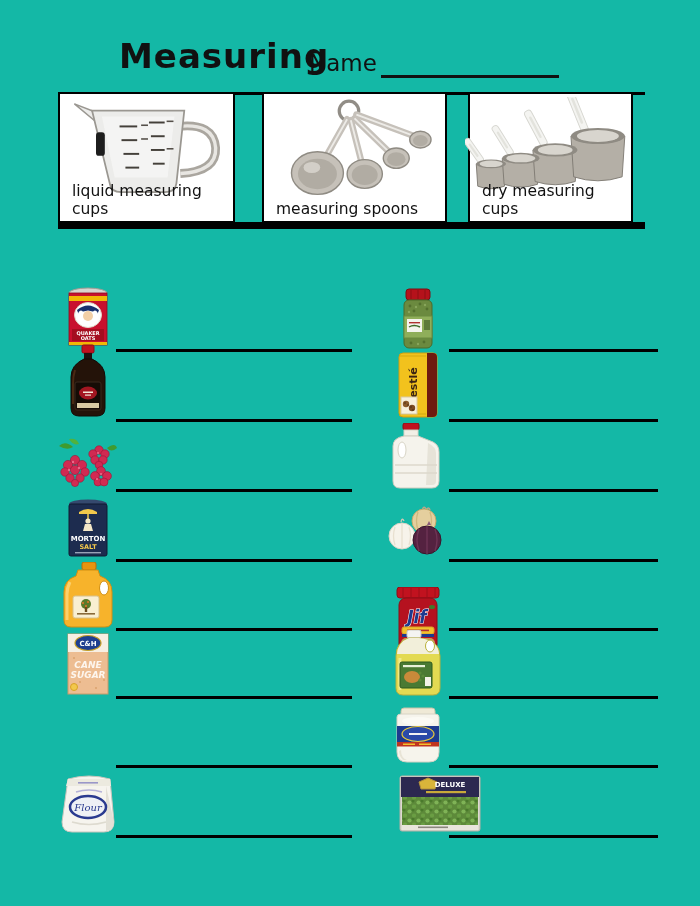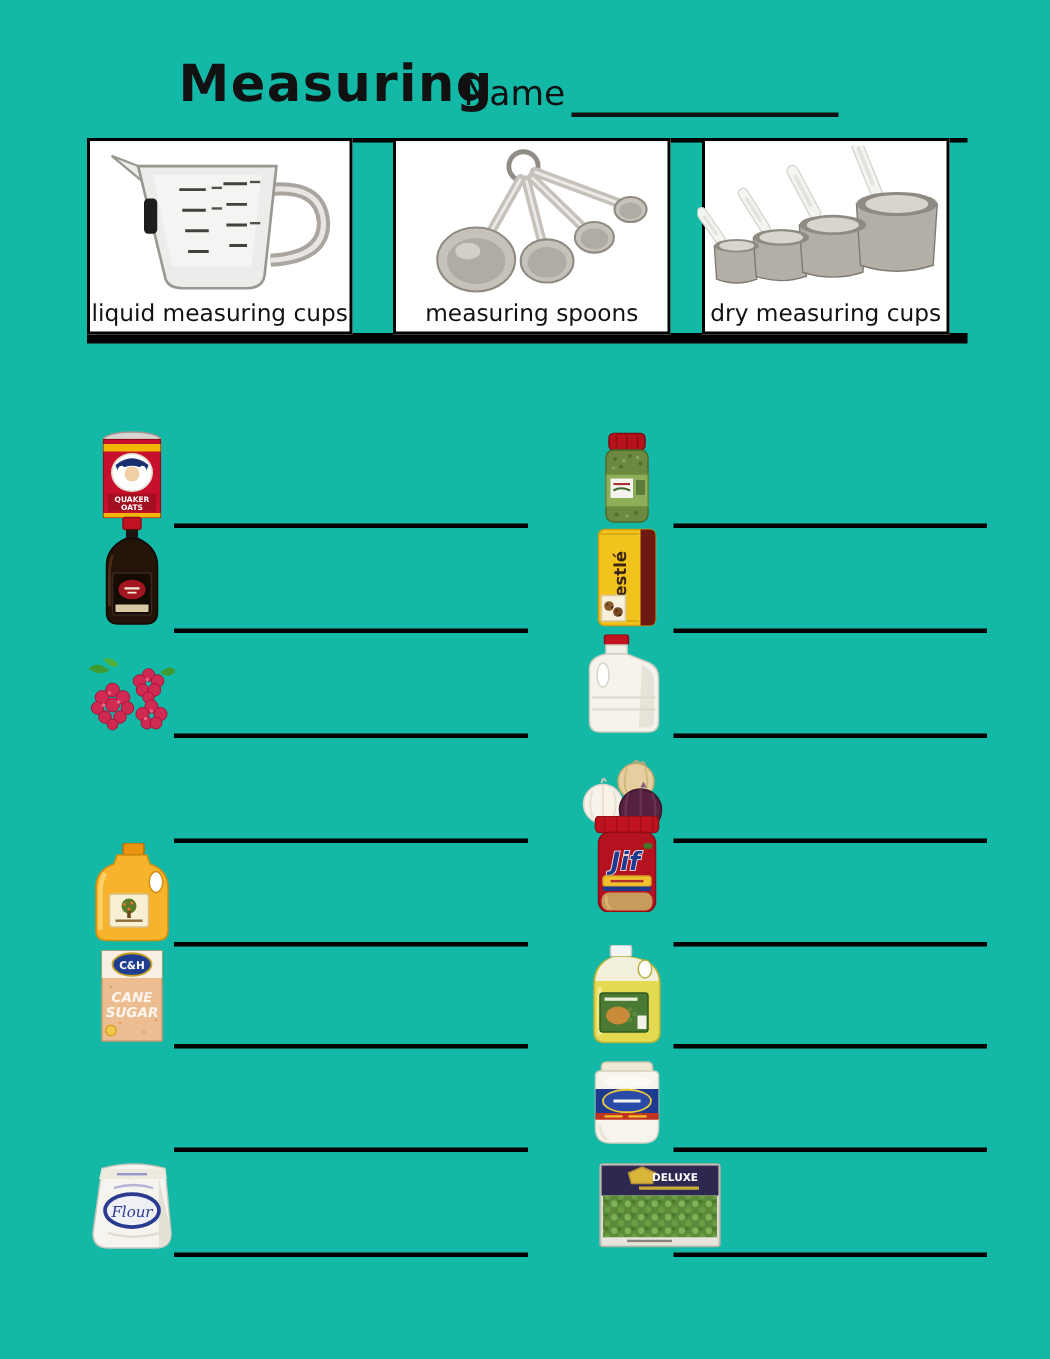--- a/index.html
+++ b/index.html
@@ -3,21 +3,21 @@
 <meta charset="utf-8">
 <style>
   html,body{margin:0;padding:0;background:#ffffff;}
   .page{position:relative;width:700px;height:906px;background:#14b8a6;
         font-family:"DejaVu Sans",sans-serif;color:#111;overflow:hidden;}
   .abs{position:absolute;}
   .title{left:119px;top:36px;font-size:34px;font-weight:600;letter-spacing:1px;}
   .name-label{left:309px;top:50px;font-size:23px;font-weight:500;}
   .name-line{left:381px;top:75px;width:178px;height:3px;background:#111;}
   .tool-box{position:absolute;top:92px;height:131px;border:2.5px solid #000;background:#fff;box-sizing:border-box;}
-  .tool-box .caption{position:absolute;bottom:3px;left:0;right:0;text-align:center;font-size:15.5px;}
+  .tool-box .caption{position:absolute;bottom:3px;left:0;right:0;font-size:15.5px;padding-left:12px;}
   .tool-img{position:absolute;top:3px;left:50%;transform:translateX(-50%);}
   .bar{background:#000;}
   .instruction{left:57px;top:242px;font-size:16.5px;}
   .answer-line{position:absolute;height:3px;background:#000;}
   .product{position:absolute;}
   svg{display:block;}
 </style>
 </head>
 <body>
 
@@ -207,20 +207,33 @@
         <circle cx="16" cy="24" r="1.2"></circle>
           <circle cx="22" cy="30" r="1.2"></circle>
           <circle cx="12" cy="32" r="1.2"></circle>
         <circle cx="41" cy="15" r="1.1"></circle>
           <circle cx="44" cy="36" r="1.1"></circle>
           <circle cx="40" cy="41" r="1.1"></circle>
       </g>
     </svg>
   </div>
 
+  <div class="product" style="left:63px;top:497px;">
+    <svg width="50" height="62" viewBox="0 0 50 62">
+      <ellipse cx="25" cy="7" rx="19" ry="4.5" fill="#35496e"></ellipse>
+      <rect x="6" y="7" width="38" height="52" rx="2" fill="#1d2c4f" stroke="#101a33"></rect>
+      <path d="M16 15 Q25 9 34 15 L34 17 L16 17 Z" fill="#f2c84b"></path>
+      <line x1="25" y1="15" x2="25" y2="23" stroke="#f2c84b" stroke-width="1.5"></line>
+      <circle cx="25" cy="24" r="2.6" fill="#f5e9c9"></circle>
+      <path d="M22 27 L28 27 L30 34 L20 34 Z" fill="#f5e9c9"></path>
+      <text x="25" y="44" text-anchor="middle" font-size="7" font-weight="bold" fill="#ffffff">MORTON</text>
+      <text x="25" y="52" text-anchor="middle" font-size="6.5" font-weight="bold" fill="#f2c84b">SALT</text>
+      <rect x="12" y="55" width="26" height="1.4" fill="#cfd6e4" opacity="0.7"></rect>
+    </svg>
+  </div>
 
   <div class="product" style="left:60px;top:562px;">
     <svg width="56" height="66" viewBox="0 0 56 66">
       <rect x="22" y="0" width="14" height="8" rx="2" fill="#e8940f" stroke="#b86f08"></rect>
       <path d="M18 8 L38 8 L40 14 Q52 18 52 30 L52 58 Q52 65 45 65 L11 65 Q4 65 4 58 L4 30 Q4 18 16 14 Z" fill="#f7b32b" stroke="#d18f12"></path>
       <path d="M10 20 Q7 26 7 32 L7 58" fill="none" stroke="#fcd06a" stroke-width="3"></path>
       <ellipse cx="44" cy="26" rx="4.5" ry="7" fill="#ffffff" stroke="#d18f12"></ellipse>
       <rect x="13" y="34" width="26" height="22" rx="2" fill="#f9efd2" stroke="#d8c08a"></rect>
       <circle cx="26" cy="42" r="5" fill="#5a7a2a"></circle>
       <rect x="24.8" y="45" width="2.4" height="5" fill="#6a4a1a"></rect>
@@ -337,21 +350,21 @@
       <path d="M32 8 Q29 17 32 26 M44 8 Q47 17 44 26" stroke="#d0b87e" fill="none" stroke-width="1.3"></path>
       <path d="M15 18 Q16 13 18 17" stroke="#cfc7b5" fill="none" stroke-width="1.4"></path>
       <circle cx="16" cy="32" r="13" fill="#f7f3ea" stroke="#ddd5c5"></circle>
       <path d="M9 23 Q6 32 9 41 M23 23 Q26 32 23 41 M16 20 L16 44" stroke="#e8e0d0" fill="none" stroke-width="1.3"></path>
       <path d="M41 21 L43 17 L45 21 Z" fill="#8a5a7a"></path>
       <circle cx="41" cy="36" r="14" fill="#542240" stroke="#38152b"></circle>
       <path d="M33 25 Q29 36 33 47 M49 25 Q53 36 49 47 M41 22 L41 50" stroke="#6e3354" fill="none" stroke-width="1.4"></path>
     </svg>
   </div>
 
-  <div class="product" style="left:389px;top:544px;">
+  <div class="product" style="left:389px;top:587px;">
     <svg width="58" height="64" viewBox="0 0 58 64">
       <rect x="8" y="0" width="42" height="11" rx="3" fill="#c1121f" stroke="#8f0d16"></rect>
       <g stroke="#9e0f18" stroke-width="1">
           <line x1="14" y1="1" x2="14" y2="10"></line>
           <line x1="22" y1="1" x2="22" y2="10"></line>
           <line x1="30" y1="1" x2="30" y2="10"></line>
           <line x1="38" y1="1" x2="38" y2="10"></line>
           <line x1="46" y1="1" x2="46" y2="10"></line>
         </g>
       <rect x="10" y="11" width="38" height="53" rx="7" fill="#b5121f" stroke="#8f0d16"></rect>

